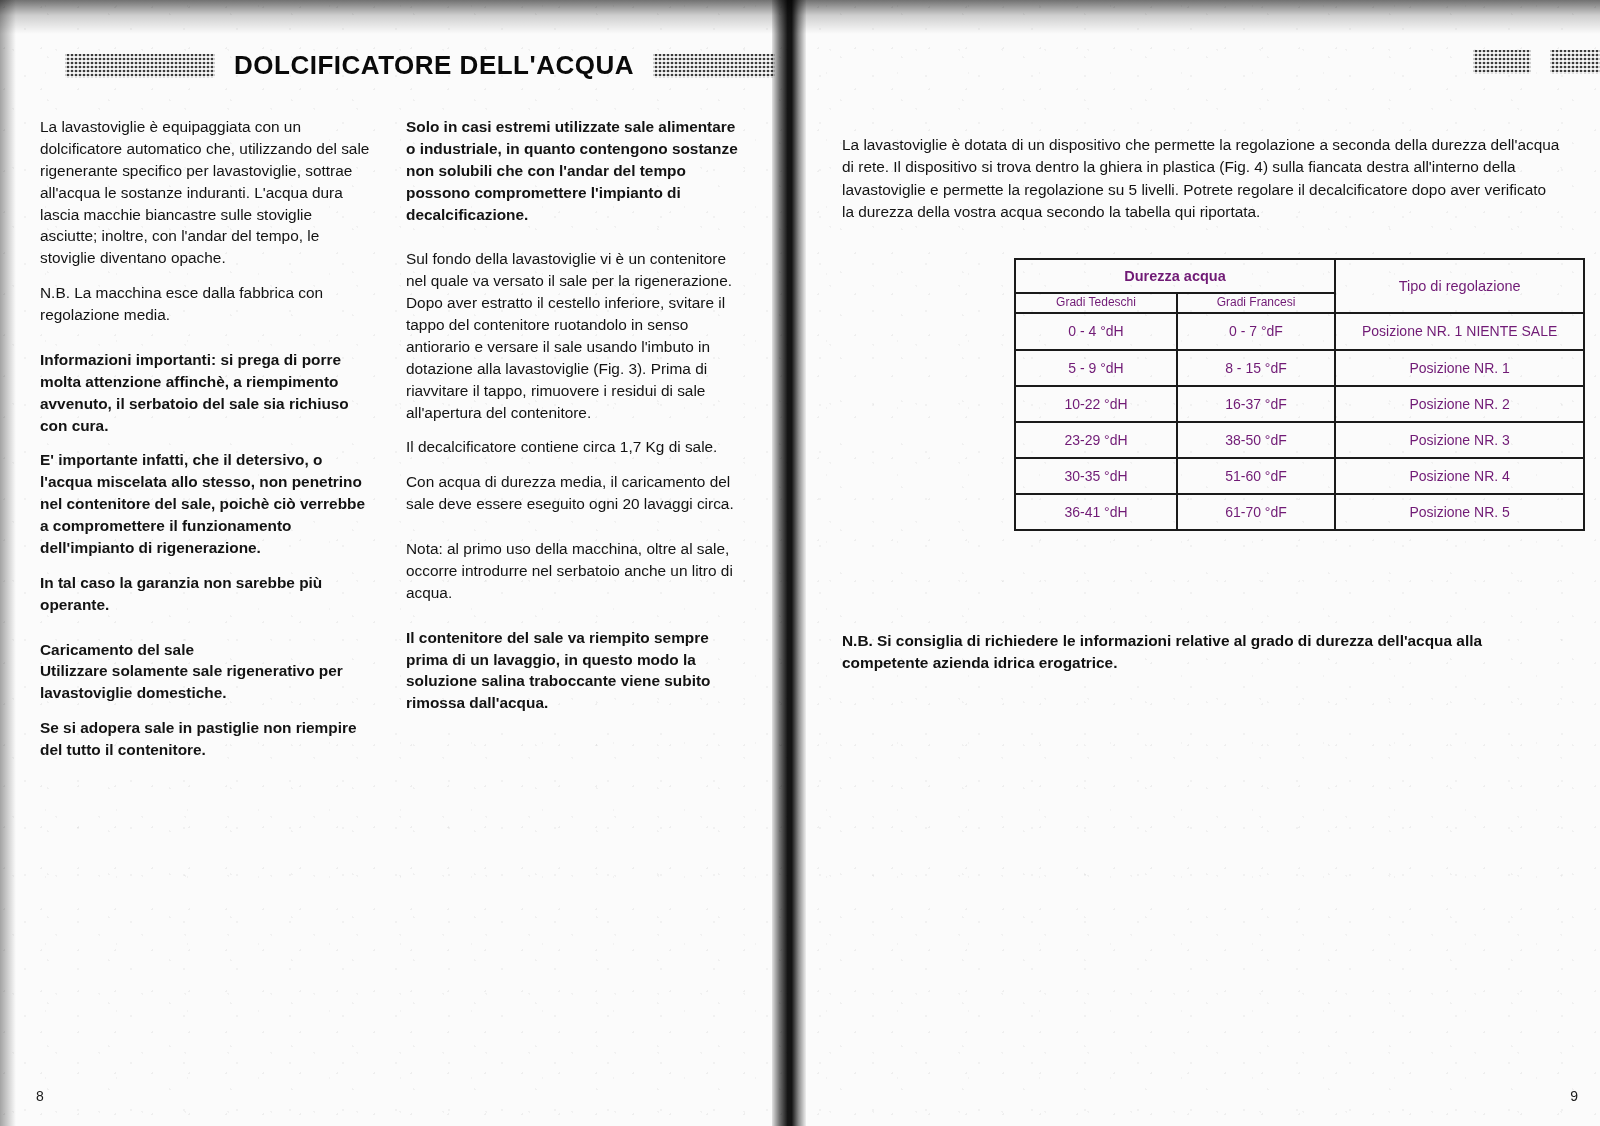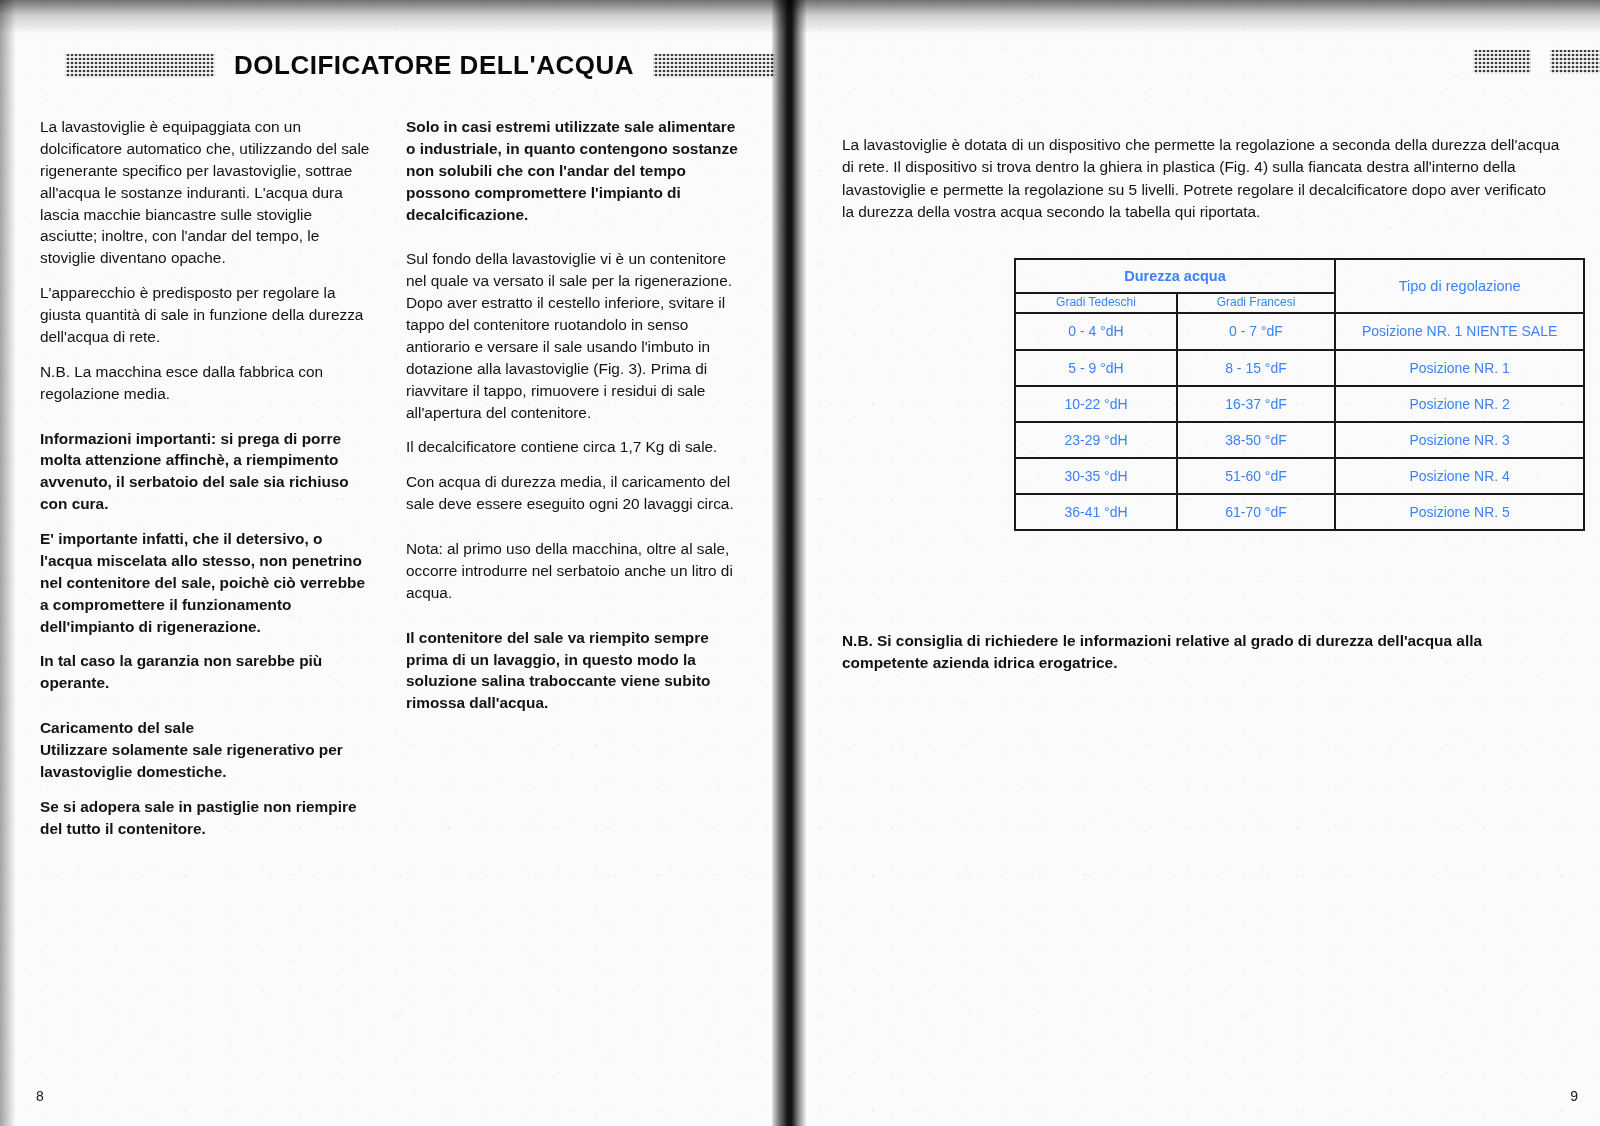--- a/index.html
+++ b/index.html
@@ -130,21 +130,21 @@
 
   
   .table-wrap {
     position: absolute;
     top: 258px;
     left: 208px;
   }
   table.hardness {
     border-collapse: collapse;
     font-size: 14px;
-    color: #3b82f6;
+    color: #701a75;
   }
   table.hardness th,
   table.hardness td {
     border: 2px solid #1a1a1a;
     padding: 9px 26px;
     text-align: center;
     font-weight: normal;
     white-space: nowrap;
   }
   table.hardness th.group {
@@ -198,21 +198,20 @@
 
   <div class="heading">
     <span class="dither w-left"></span>
     <h1>DOLCIFICATORE DELL'ACQUA</h1>
     <span class="dither w-right"></span>
   </div>
 
   <div class="columns">
     <div class="col">
       <p>La lavastoviglie è equipaggiata con un dolcificatore automatico che, utilizzando del sale rigenerante specifico per lavastoviglie, sottrae all'acqua le sostanze induranti. L'acqua dura lascia macchie biancastre sulle stoviglie asciutte; inoltre, con l'andar del tempo, le stoviglie diventano opache.</p>
-      <p>L'apparecchio è predisposto per regolare la giusta quantità di sale in funzione della durezza dell'acqua di rete.</p>
       <p>N.B. La macchina esce dalla fabbrica con regolazione media.</p>
       <div class="spacer-sm"></div>
       <p class="b">Informazioni importanti: si prega di porre molta attenzione affinchè, a riempimento avvenuto, il serbatoio del sale sia richiuso con cura.</p>
       <p class="b">E' importante infatti, che il detersivo, o l'acqua miscelata allo stesso, non penetrino nel contenitore del sale, poichè ciò verrebbe a compromettere il funzionamento dell'impianto di rigenerazione.</p>
       <p class="b">In tal caso la garanzia non sarebbe più operante.</p>
       <div class="spacer-sm"></div>
       <p class="b tight">Caricamento del sale</p>
       <p class="b">Utilizzare solamente sale rigenerativo per lavastoviglie domestiche.</p>
       <p class="b">Se si adopera sale in pastiglie non riempire del tutto il contenitore.</p>
     </div>

